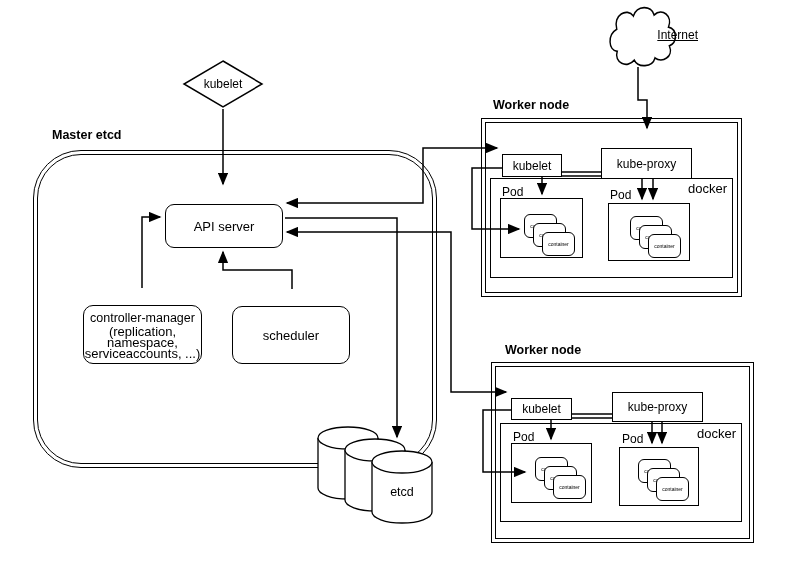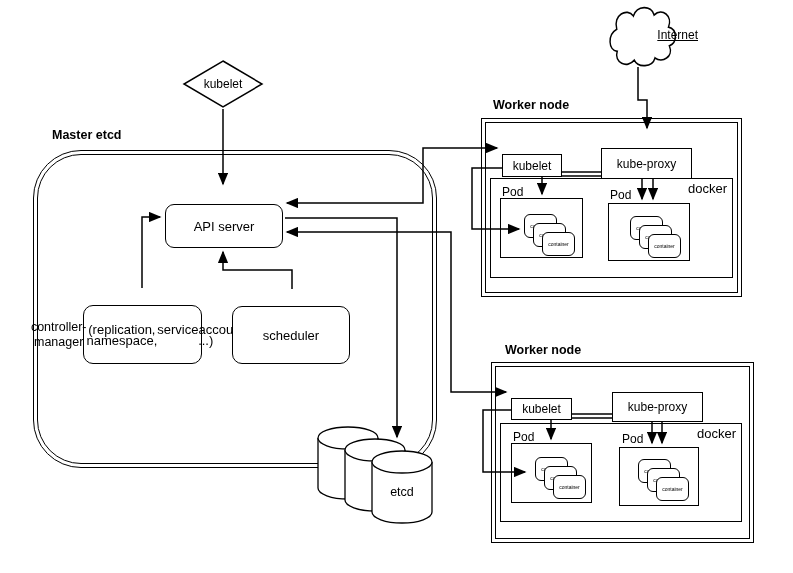--- a/index.html
+++ b/index.html
@@ -98,21 +98,21 @@
     <svg width="90" height="64" viewBox="0 0 100 58" preserveAspectRatio="none">
       <path d="M27.5,22 C23,9 39,2 46,10 C50,0 66,0 69,9 C78,2 90,10 85,20 C95,22 95,34 86,37 C91,47 78,53 70,48 C67,57 51,57 47,50 C39,58 24,52 28,42 C18,41 17,27 27.5,22 Z" fill="#fff" stroke="#000" stroke-width="1.6"></path>
     </svg>
     <div class="abs txt12" style="left:16px;top:23px;width:90px;text-align:right;text-decoration:underline;">Internet</div>
   </div>
 
   <div class="abs lbl" style="left:52px;top:128px;">Master etcd</div>
 
   <div class="abs node txt13" style="left:165px;top:188px;width:118px;height:44px;border-radius:9px;">API server</div>
 
-  <div class="abs node" style="left:83px;top:289px;width:119px;height:59px;border-radius:10px;flex-direction:row;">
+  <div class="abs node" style="left:83px;top:289px;width:119px;height:59px;border-radius:10px;flex-direction:column;">
     <div class="cm-title">controller-manager</div>
     <div class="cm-sub">(replication, namespace,</div>
     <div class="cm-sub">serviceaccounts, ...)</div>
   </div>
 
   <div class="abs node txt13" style="left:232px;top:290px;width:118px;height:58px;border-radius:10px;">scheduler</div>
 
   <div class="abs lbl" style="left:493px;top:98px;">Worker node</div>
   <div class="abs node txt12" style="left:502px;top:138px;width:60px;height:23px;">kubelet</div>
   <div class="abs node txt12" style="left:601px;top:132px;width:91px;height:31px;">kube-proxy</div>

